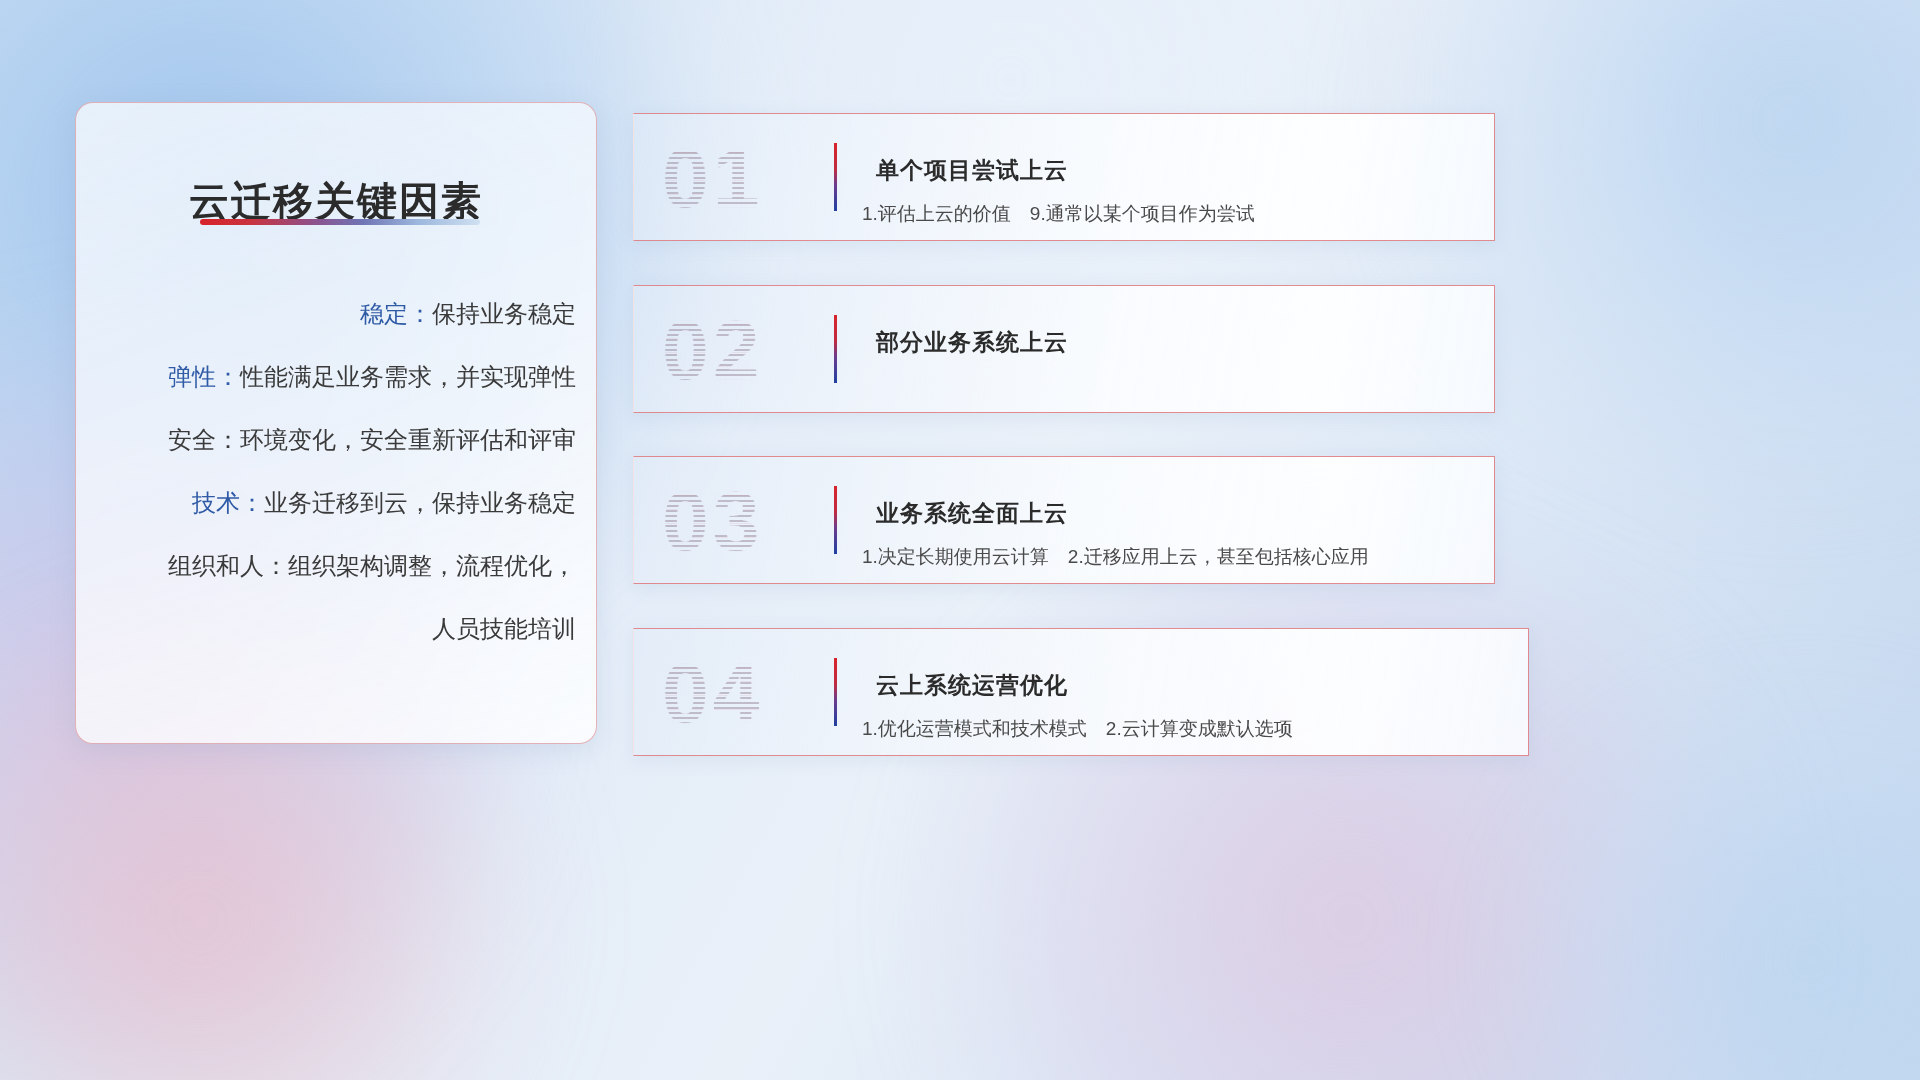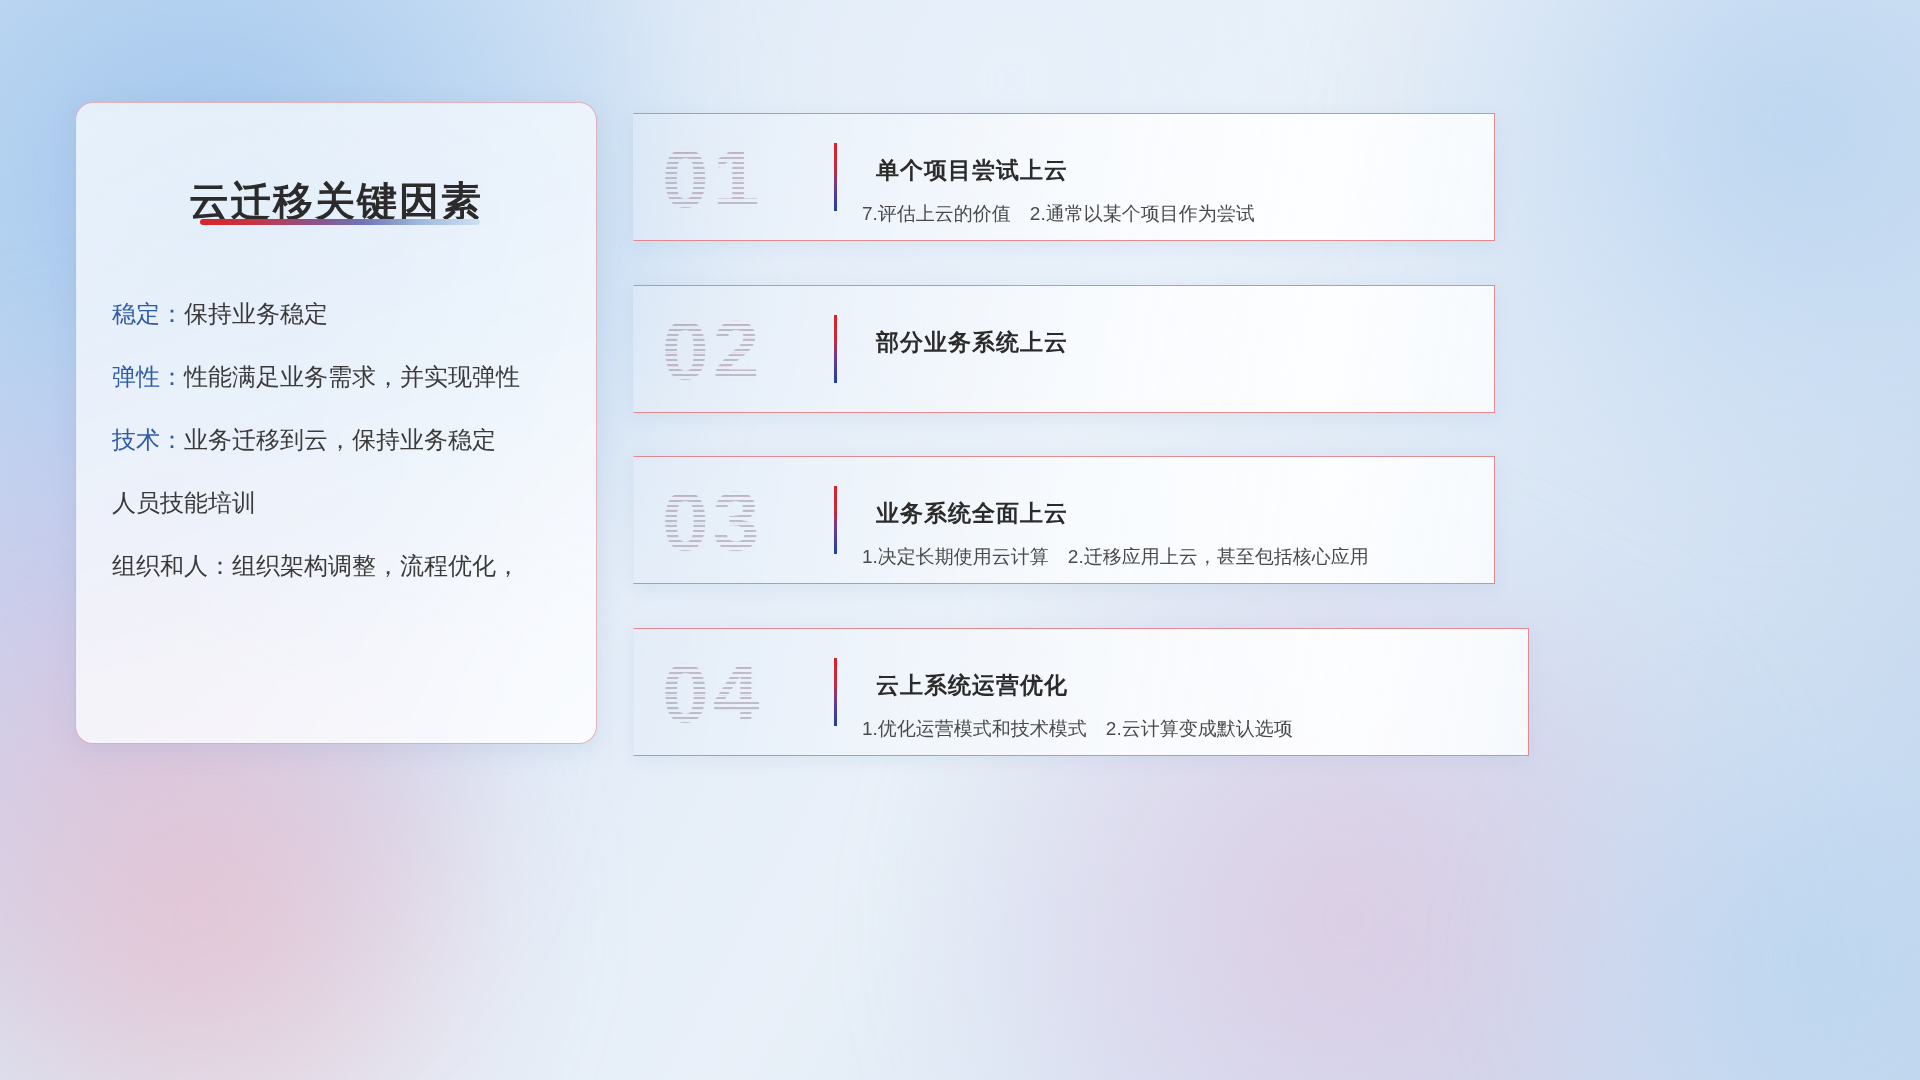--- a/index.html
+++ b/index.html
@@ -38,21 +38,21 @@
     overflow:hidden;
   }
   .lp-title{
     position:absolute;left:0;right:0;top:44px;text-align:center;
     font-size:40px;font-weight:bold;color:#2b2b2b;letter-spacing:2px;
   }
   .lp-rule{
     position:absolute;left:124px;top:116px;width:280px;height:6px;border-radius:3px;
     background:linear-gradient(90deg,#d8232a 0%,#c9333f 18%,#8a5490 42%,#6f74b5 58%,#9db8de 78%,#cfe0f1 100%);
   }
-  .lp-list{position:absolute;left:36px;top:196px;right:20px;}
+  .lp-list{position:absolute;left:36px;top:196px;right:20px;text-align:right;}
   .lp-line{font-size:24px;line-height:30px;color:#3a3a3a;margin-bottom:33px;white-space:nowrap;}
   .lp-line:last-child{margin-bottom:0;}
   .lp-key{color:#2f5aa6;}
   .lp-key.plain{color:#3a3a3a;}
 
   
   .cards{position:absolute;left:633px;top:113px;width:660px;z-index:3;}
   .card{
     position:absolute;left:0;width:860px;height:126px;
     border-top:1.5px solid rgba(222,120,124,.85);
@@ -116,39 +116,42 @@
   <h1 class="lp-title">云迁移关键因素</h1>
   <div class="lp-rule"></div>
   <div class="lp-list">
     <div class="lp-line">
       <span class="lp-key">稳定：</span><span>保持业务稳定</span>
     </div>
     <div class="lp-line">
       <span class="lp-key">弹性：</span><span>性能满足业务需求，并实现弹性</span>
     </div>
     <div class="lp-line">
+      <span class="lp-key plain">安全：</span><span>环境变化，安全重新评估和评审</span>
+    </div>
+    <div class="lp-line">
       <span class="lp-key">技术：</span><span>业务迁移到云，保持业务稳定</span>
     </div>
     <div class="lp-line">
-      <span class="lp-key plain"></span><span>人员技能培训</span>
+      <span class="lp-key plain">组织和人：</span><span>组织架构调整，流程优化，</span>
     </div>
     <div class="lp-line">
-      <span class="lp-key plain">组织和人：</span><span>组织架构调整，流程优化，</span>
+      <span class="lp-key plain"></span><span>人员技能培训</span>
     </div>
   </div>
 </section>
 
 <section class="cards">
 
   <article class="card c1">
     <div class="card-num">01</div>
     <div class="card-num-shade">01</div>
     <div class="card-bar"></div>
     <h2 class="card-title">单个项目尝试上云</h2>
-    <p class="card-sub">7.评估上云的价值　2.通常以某个项目作为尝试</p>
+    <p class="card-sub">1.评估上云的价值　9.通常以某个项目作为尝试</p>
   </article>
 
   <article class="card c2">
     <div class="card-num">02</div>
     <div class="card-num-shade">02</div>
     <div class="card-bar"></div>
     <h2 class="card-title">部分业务系统上云</h2>
   </article>
 
   <article class="card c3">

